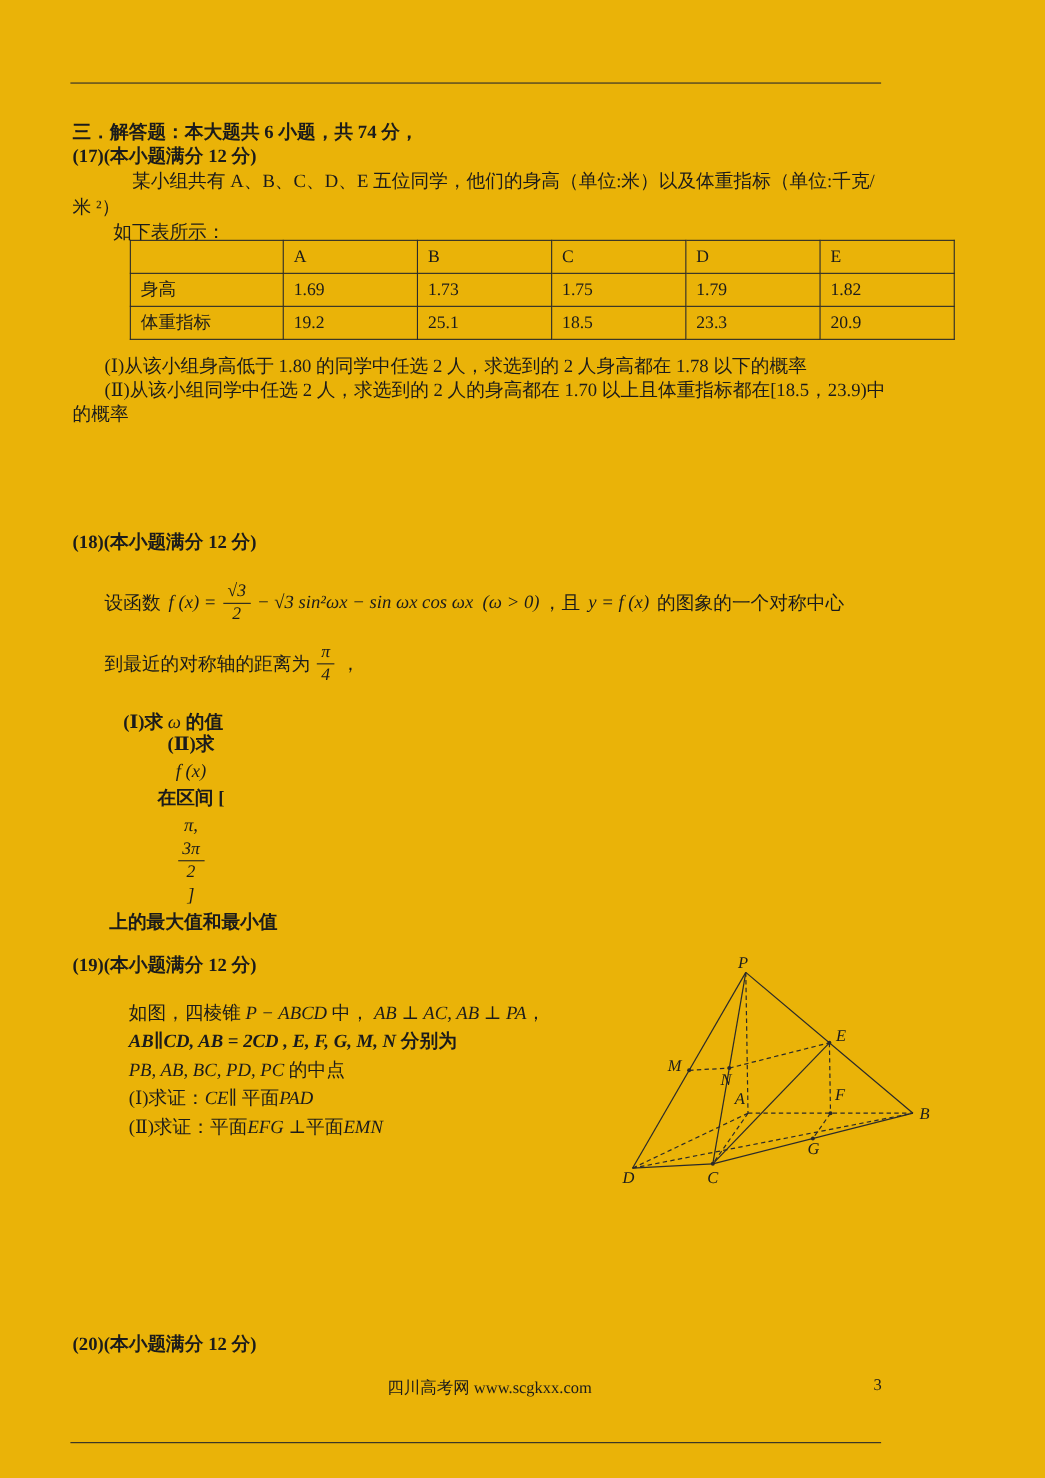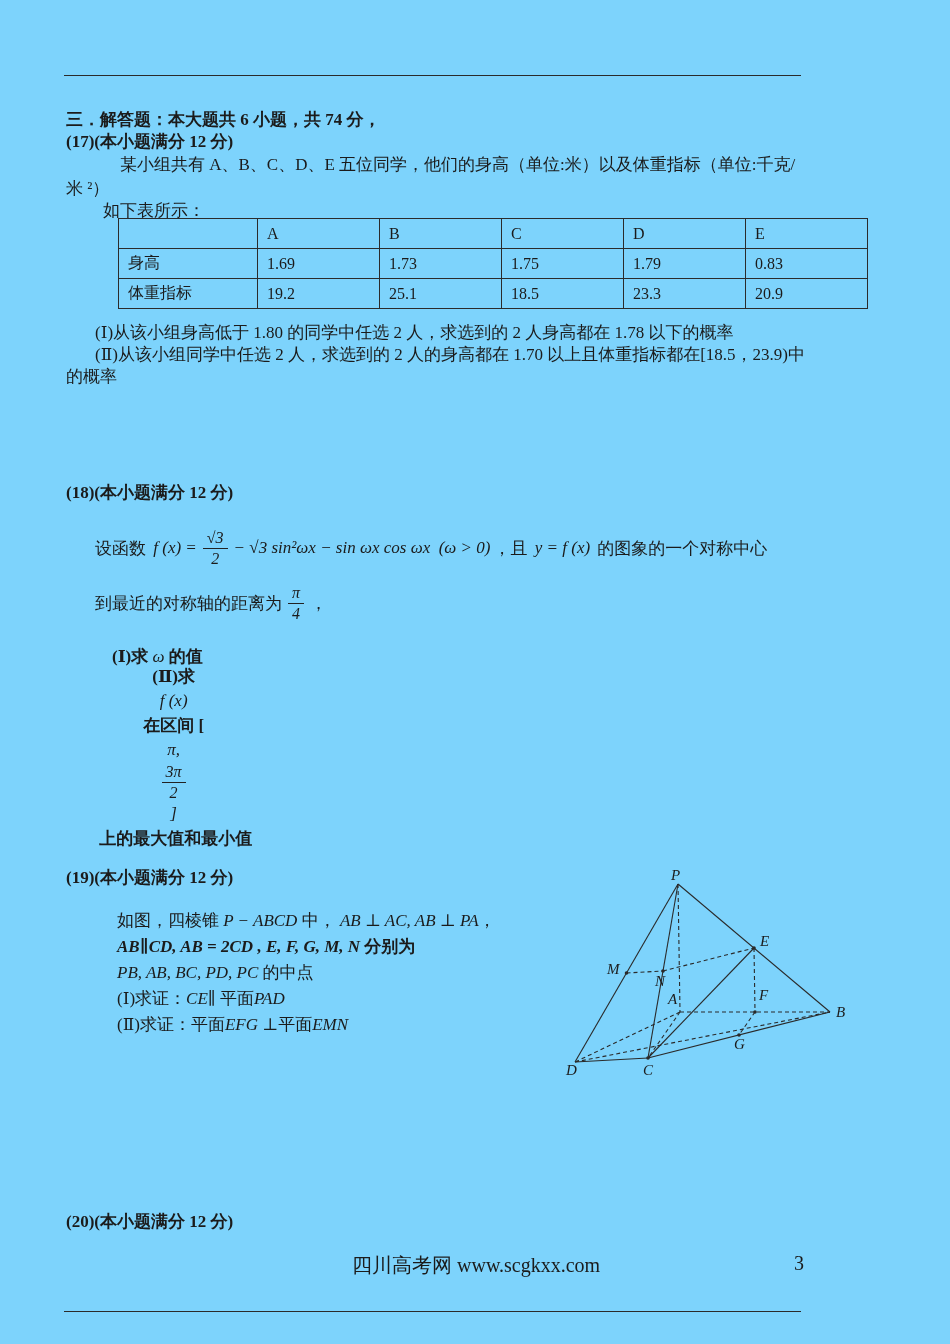--- a/index.html
+++ b/index.html
@@ -2,35 +2,35 @@
 <html><head>
 <meta charset="utf-8">
 <style>
   html,body{margin:0;padding:0;}
   body{
     width:950px;height:1344px;
     background:#fbfbf8;
     font-family:"Liberation Serif","DejaVu Serif",serif;
     color:#1b1b1b;
   }
-  #page{position:relative;width:950px;height:1344px;overflow:hidden;background:#7dd3fc;}
+  #page{position:relative;width:950px;height:1344px;overflow:hidden;background:#eab308;}
   .t{position:absolute;font-size:17px;line-height:1.25;white-space:pre;}
   .b{font-weight:bold;}
   .m{font-style:italic;}
   .hrule{position:absolute;height:1px;background:#2a2a2a;}
   .mathline{position:absolute;display:flex;align-items:center;white-space:pre;font-size:17px;height:44px;gap:3px;}
   .frac{display:inline-flex;flex-direction:column;align-items:center;line-height:1.1;font-size:16px;margin:0 3px;font-style:italic;}
   .frac .num{display:block;border-bottom:1px solid #222;padding:0 4px 1px;}
   .frac .den{display:block;padding-top:1px;}
   .qtable{position:absolute;border-collapse:collapse;font-size:16px;color:#1b1b1b;background:transparent;}
   .qtable td{border:1px solid #2b2b2b;height:27px;padding:1px 9px;vertical-align:middle;text-align:left;}
   .qtable .c0{width:120px;margin-top:46px;}
   .qtable .cv{width:103px;}
   .figure{position:absolute;}
-  .footer{position:absolute;font-size:20px;white-space:pre;}
+  .footer{position:absolute;font-size:15px;white-space:pre;}
 </style>
 </head>
 <body>
 
 <div id="page">
 
   <div class="hrule" style="left:64px;top:75px;width:737px;"></div>
 
   <div class="t b" style="left:66px;top:109px;">三．解答题：本大题共 6 小题，共 74 分，</div>
 
@@ -48,21 +48,21 @@
       <td class="cv">C</td>
       <td class="cv">D</td>
       <td class="cv">E</td>
     </tr>
     <tr>
       <td class="c0">身高</td>
       <td class="cv">1.69</td>
       <td class="cv">1.73</td>
       <td class="cv">1.75</td>
       <td class="cv">1.79</td>
-      <td class="cv">0.83</td>
+      <td class="cv">1.82</td>
     </tr>
     <tr>
       <td class="c0">体重指标</td>
       <td class="cv">19.2</td>
       <td class="cv">25.1</td>
       <td class="cv">18.5</td>
       <td class="cv">23.3</td>
       <td class="cv">20.9</td>
     </tr>
   </tbody>

